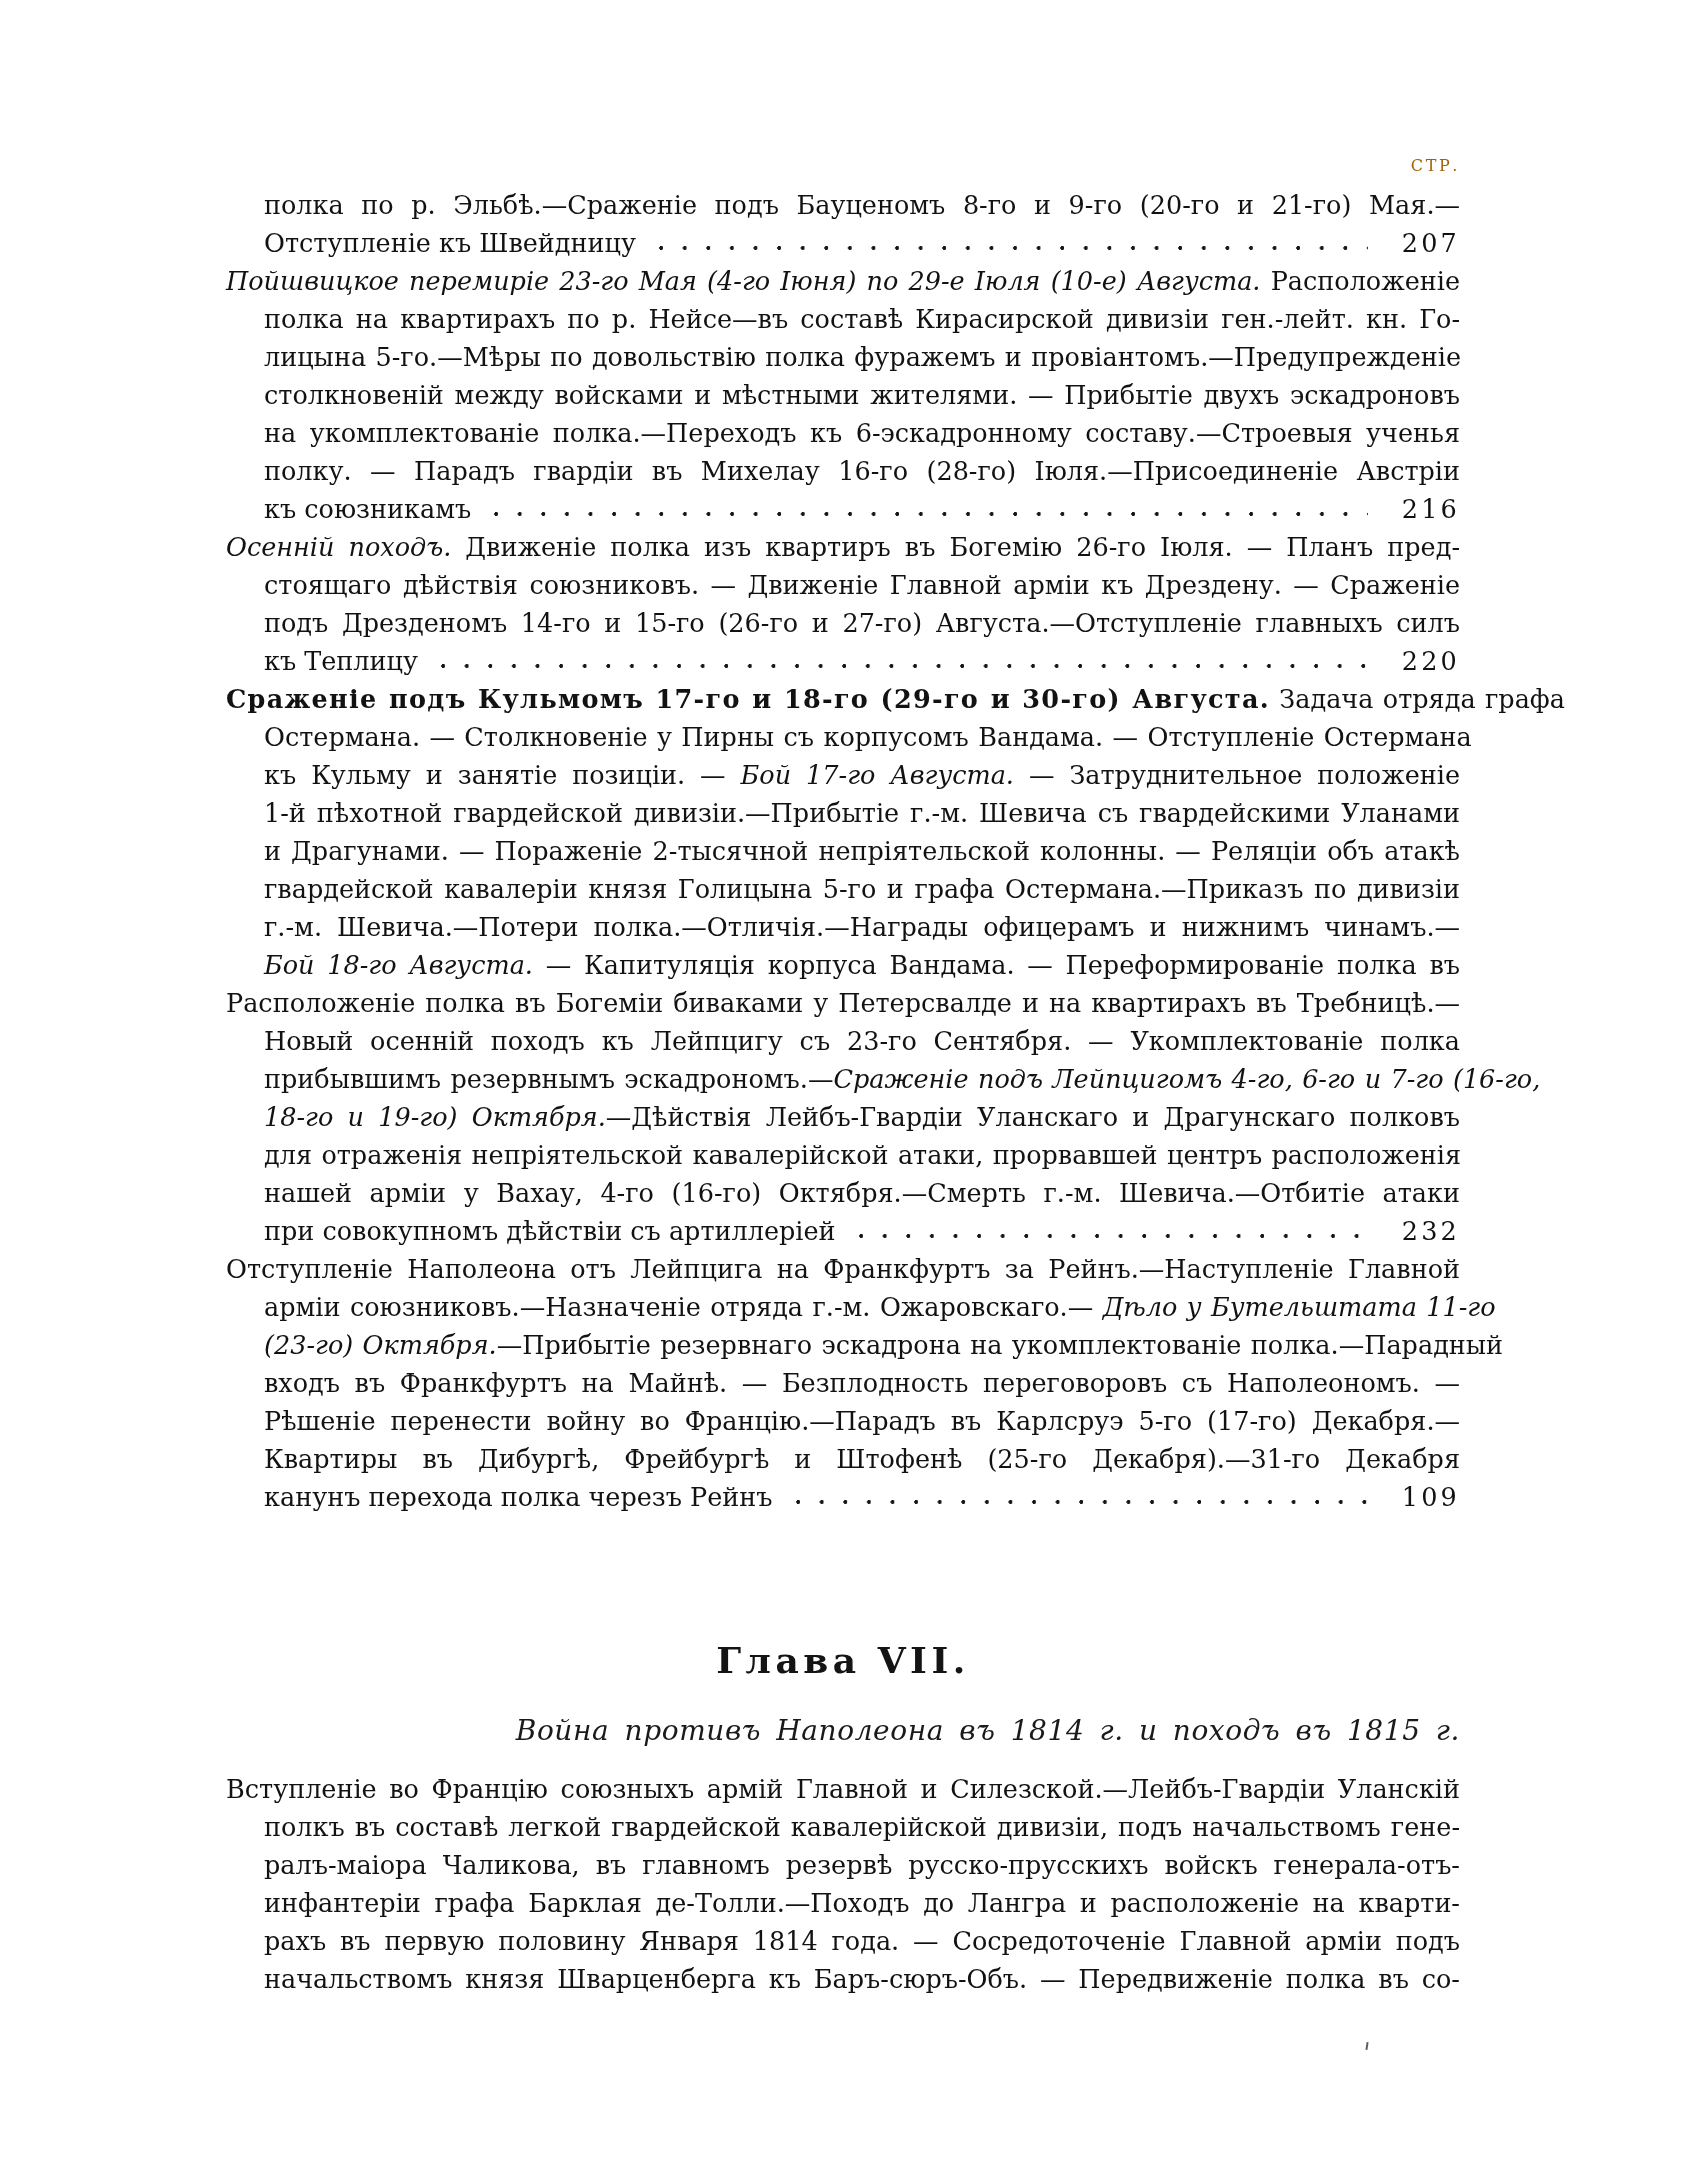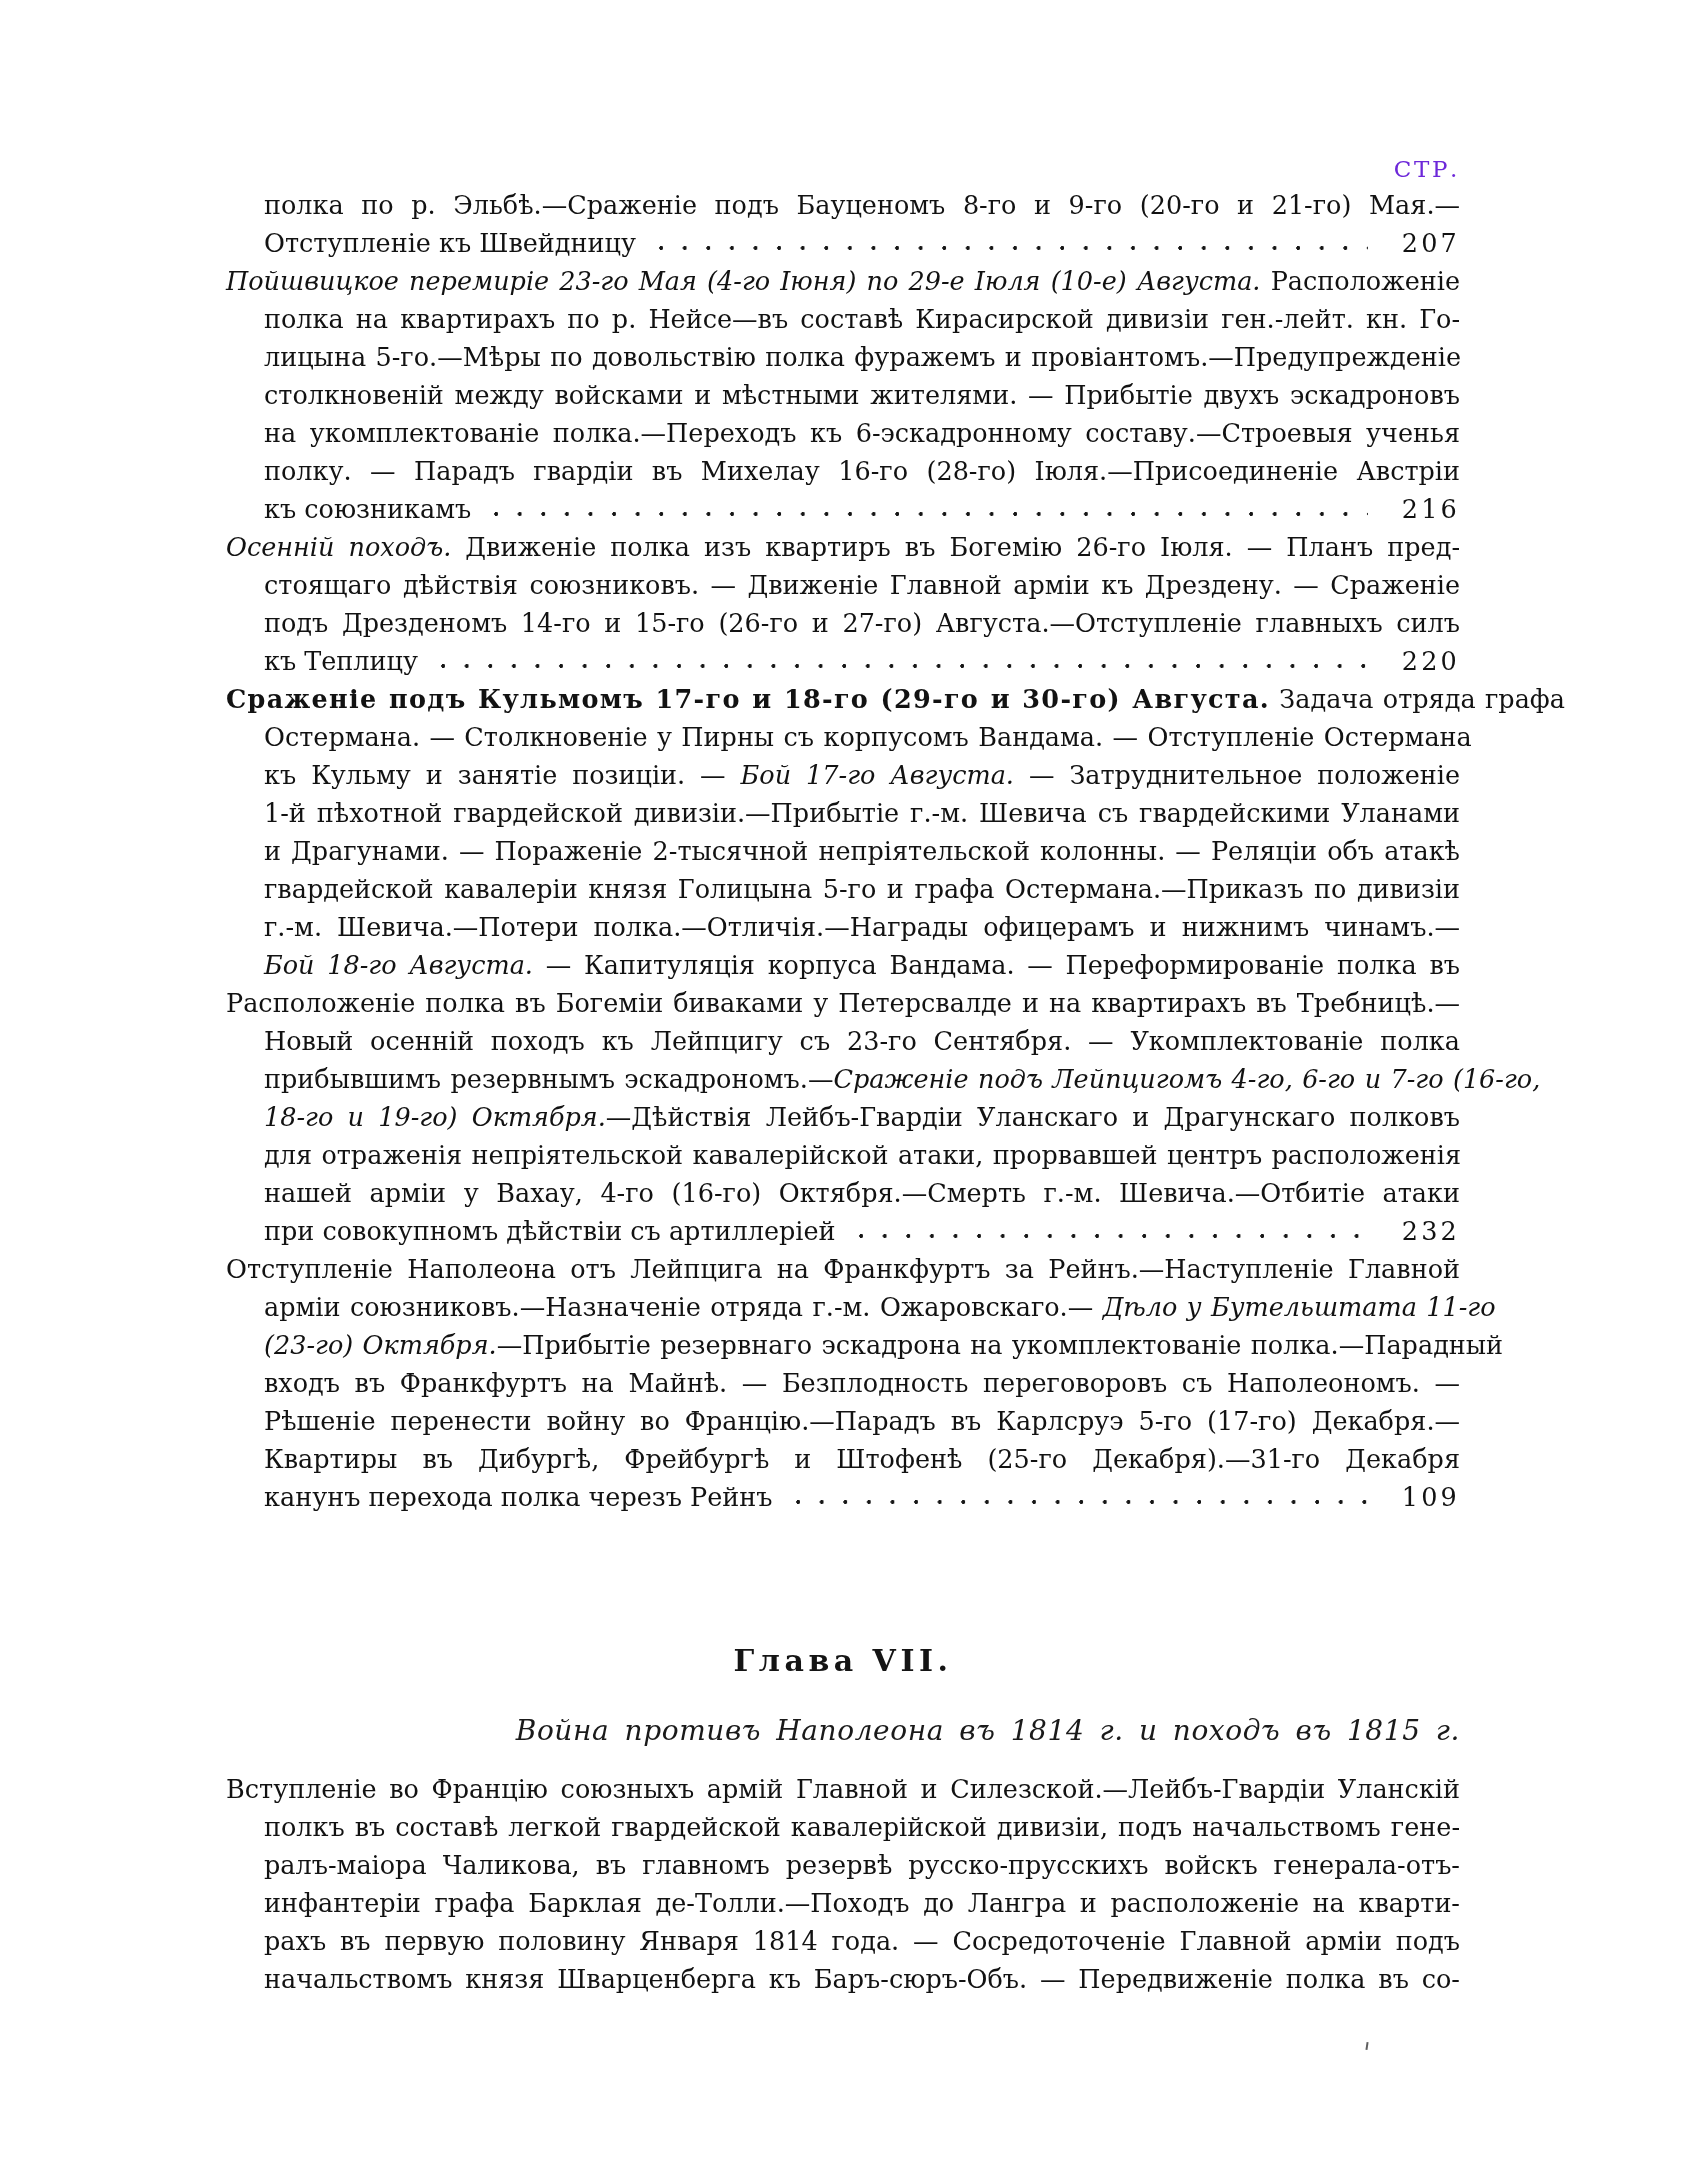--- a/index.html
+++ b/index.html
@@ -7,21 +7,21 @@
     width:1683px;height:2183px;
     background:#ffffff;
     font-family:"DejaVu Serif","Liberation Serif",serif;
     color:#121212;
     overflow:hidden;
     position:relative;
   }
   .page{position:absolute;inset:0;background:#ffffff;}
   .corner-label{
     position:absolute;top:156px;right:223px;
-    font-size:23px;letter-spacing:2.6px;color:#6d28d9;
+    font-size:16px;letter-spacing:2.6px;color:#a16207;
   }
   .toc{
     position:absolute;left:226px;top:186px;width:1234px;
   }
   .chapter{
     position:absolute;left:226px;top:1563px;width:1234px;
   }
   .line{
     height:38px;line-height:38px;font-size:25.5px;
     white-space:nowrap;
@@ -44,21 +44,21 @@
     background-size:23.6px 7.7px;background-repeat:repeat-x;
     background-position:left center;
   }
   .pg{
     flex:0 0 auto;width:75px;text-align:right;
     letter-spacing:3.2px;font-size:25.5px;
   }
   .chapter-heading{
     margin-top:75px;
     text-align:center;
-    font-size:30px;font-weight:bold;letter-spacing:4.5px;
+    font-size:36px;font-weight:bold;letter-spacing:4.5px;
     color:#141414;height:45px;line-height:45px;
   }
   .chapter-subtitle{
     margin-top:29px;
     text-align:right;font-style:italic;
     font-size:28px;letter-spacing:0.6px;word-spacing:5.7px;
     height:38px;line-height:38px;color:#1a1a1a;
   }
   .chapter-intro{margin-top:20px;}
   .speck1{

